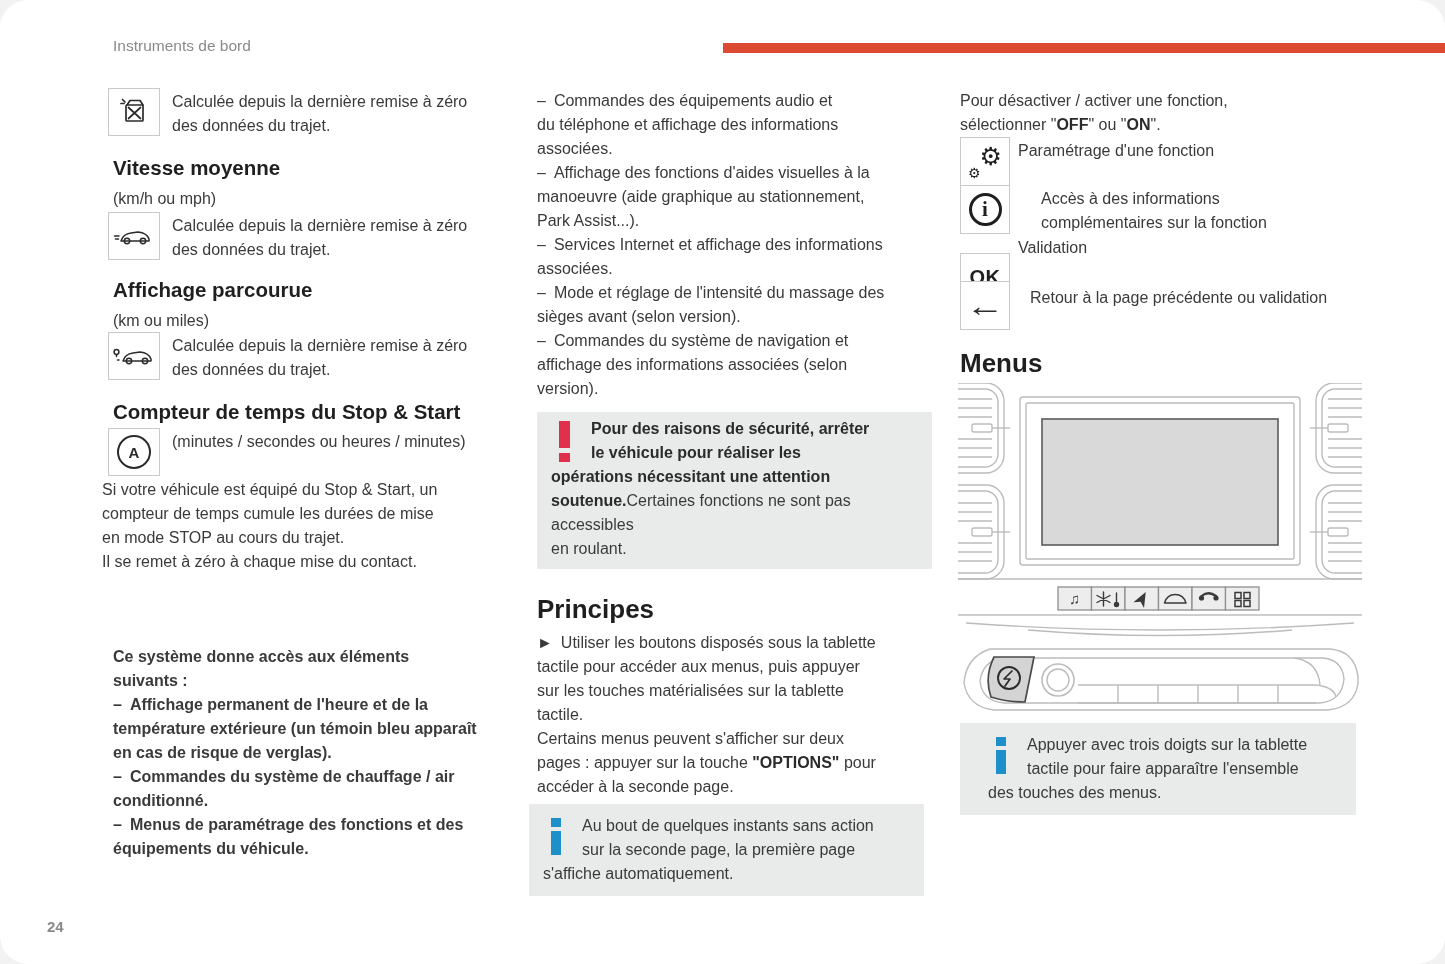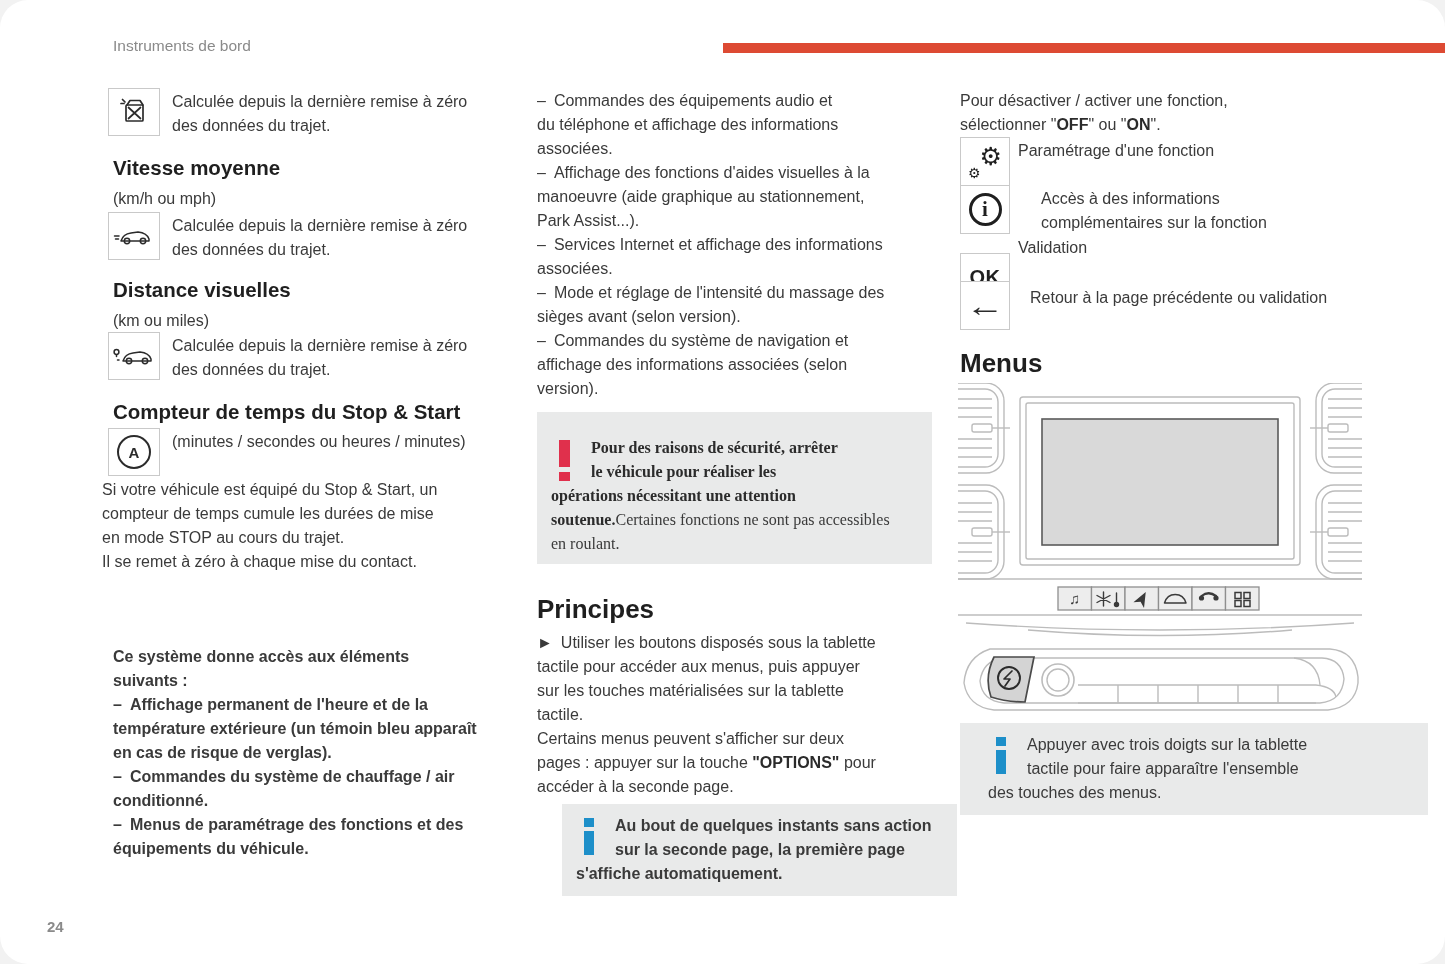--- a/index.html
+++ b/index.html
@@ -11,21 +11,21 @@
   .b{font-weight:bold;color:#2b2b2b;}
   .h-small{font-size:20.5px;font-weight:bold;color:#1f1f1f;line-height:26px;}
   .h-big{font-size:26px;font-weight:bold;color:#1f1f1f;line-height:32px;}
   .h-gray{font-size:29px;font-weight:400;color:#8f9296;line-height:34px;}
   .runhead{font-size:15.5px;color:#8a8a8a;}
   .pagenum{font-size:15px;font-weight:bold;color:#8a8a8a;}
   .redbar{background:#dd4a33;height:10px;}
   .iconbox{width:52px;height:48px;border:1px solid #c9c9c9;display:flex;align-items:center;justify-content:center;box-sizing:border-box;background:#fff;}
   .irow{display:flex;gap:12px;align-items:flex-start;}
   .graybox{background:#e9eaea;box-sizing:border-box;}
-  .warnbox{padding:24px 14px 8px 14px;width:395px;font-family:Liberation Serif, serif;}
+  .warnbox{padding:5px 14px 8px 14px;width:395px;}
   .notebox{padding:10px 14px;width:395px;}
   
   .excl{float:left;width:12px;margin:4px 20px 2px 8px;}
   .excl .bar{width:11px;height:27px;background:#e0304c;}
   .excl .dot{width:11px;height:9px;background:#e0304c;margin-top:5px;}
   .iicon{float:left;width:11px;margin:4px 20px 2px 8px;}
   .iicon .dot{width:10px;height:9px;background:#1d8fc9;}
   .iicon .bar{width:10px;height:24px;background:#1d8fc9;margin-top:4px;}
   
   .legendbox{position:absolute;left:960px;width:50px;height:49px;border:1px solid #c9c9c9;box-sizing:border-box;display:flex;align-items:center;justify-content:center;background:#fff;}
@@ -70,21 +70,21 @@
         <path d="M8 16 Q10 9 18 8 L25 7 Q34 8 36 14 L36 16 Z"></path>
         <circle cx="14" cy="16" r="2.7"></circle>
           <circle cx="30" cy="16" r="2.7"></circle>
         <path d="M1.5 11 H6 M2.5 14 H5.5"></path>
       </svg>
     </div>
     <div class="body pre" style="padding-top:2px;">Calculée depuis la dernière remise à zéro
 des données du trajet.</div>
   </div>
 
-  <div class="abs h-small" style="left:113px;top:277px;">Distance visuelles</div>
+  <div class="abs h-small" style="left:113px;top:277px;">Affichage parcourue</div>
   <div class="abs body" style="left:113px;top:309px;">(km ou miles)</div>
 
   <div class="abs irow" style="left:108px;top:332px;">
     <div class="iconbox">
       <svg width="44" height="24" viewBox="0 0 44 24" fill="none" stroke="#2b2b2b" stroke-width="1.5" stroke-linecap="round" stroke-linejoin="round">
         <circle cx="4.5" cy="8" r="2.4"></circle>
         <path d="M4.5 11 v1.5 M5.5 16 h1.5"></path>
         <path d="M11 17 Q13 10 21 9 L28 8 Q37 9 39 15 L39 17 Z"></path>
         <circle cx="17" cy="17" r="2.7"></circle>
           <circle cx="33" cy="17" r="2.7"></circle>
@@ -148,21 +148,21 @@
 
   <div class="abs h-big" style="left:537px;top:593px;">Principes</div>
   <div class="abs body" style="left:537px;top:631px;width:410px;"><span class="pre">► Utiliser les boutons disposés sous la tablette
 tactile pour accéder aux menus, puis appuyer
 sur les touches matérialisées sur la tablette
 tactile.
 Certains menus peuvent s'afficher sur deux
 pages : appuyer sur la touche </span><span class="pre b">"OPTIONS"</span><span class="pre"> pour
 accéder à la seconde page.</span></div>
 
-  <div class="abs graybox notebox" style="left:562px;top:804px;font-weight:bold;">
+  <div class="abs graybox notebox" style="left:529px;top:804px;">
     <div class="iicon">
         <div class="dot"></div>
         <div class="bar"></div>
       </div>
     <span class="body pre">Au bout de quelques instants sans action
 sur la seconde page, la première page
 s'affiche automatiquement.</span>
   </div>
 
   <div class="abs body" style="left:960px;top:89px;width:404px;"><span class="pre">Pour désactiver / activer une fonction,
@@ -264,21 +264,21 @@
         <path d="M336 13 Q360 16 362 40"></path>
       </g>
       <path d="M36 12 H76 L67 57 Q48 57 33 52 Q26 32 36 12 Z" fill="#d4d4d4" stroke="#4a4a4a" stroke-width="1.7"></path>
       <circle cx="51" cy="33" r="11" stroke="#2b2b2b" stroke-width="1.9"></circle>
       <path d="M54 26 L46 34 H52 L47 41" stroke="#2b2b2b" stroke-width="1.7" stroke-linejoin="round" stroke-linecap="round"></path>
       <circle cx="100" cy="35" r="16" stroke="#bcbcbc" stroke-width="1.6"></circle>
       <circle cx="100" cy="35" r="11" stroke="#bcbcbc" stroke-width="1.4"></circle>
     </svg>
   </div>
 
-  <div class="abs graybox notebox" style="left:960px;top:723px;width:468px;padding-left:28px;">
+  <div class="abs graybox notebox" style="left:960px;top:723px;width:396px;padding-left:28px;">
     <div class="iicon">
         <div class="dot"></div>
         <div class="bar"></div>
       </div>
     <span class="body pre">Appuyer avec trois doigts sur la tablette
 tactile pour faire apparaître l'ensemble
 des touches des menus.</span>
   </div>
 
   <div class="abs pagenum" style="left:47px;top:918px;">24</div>

